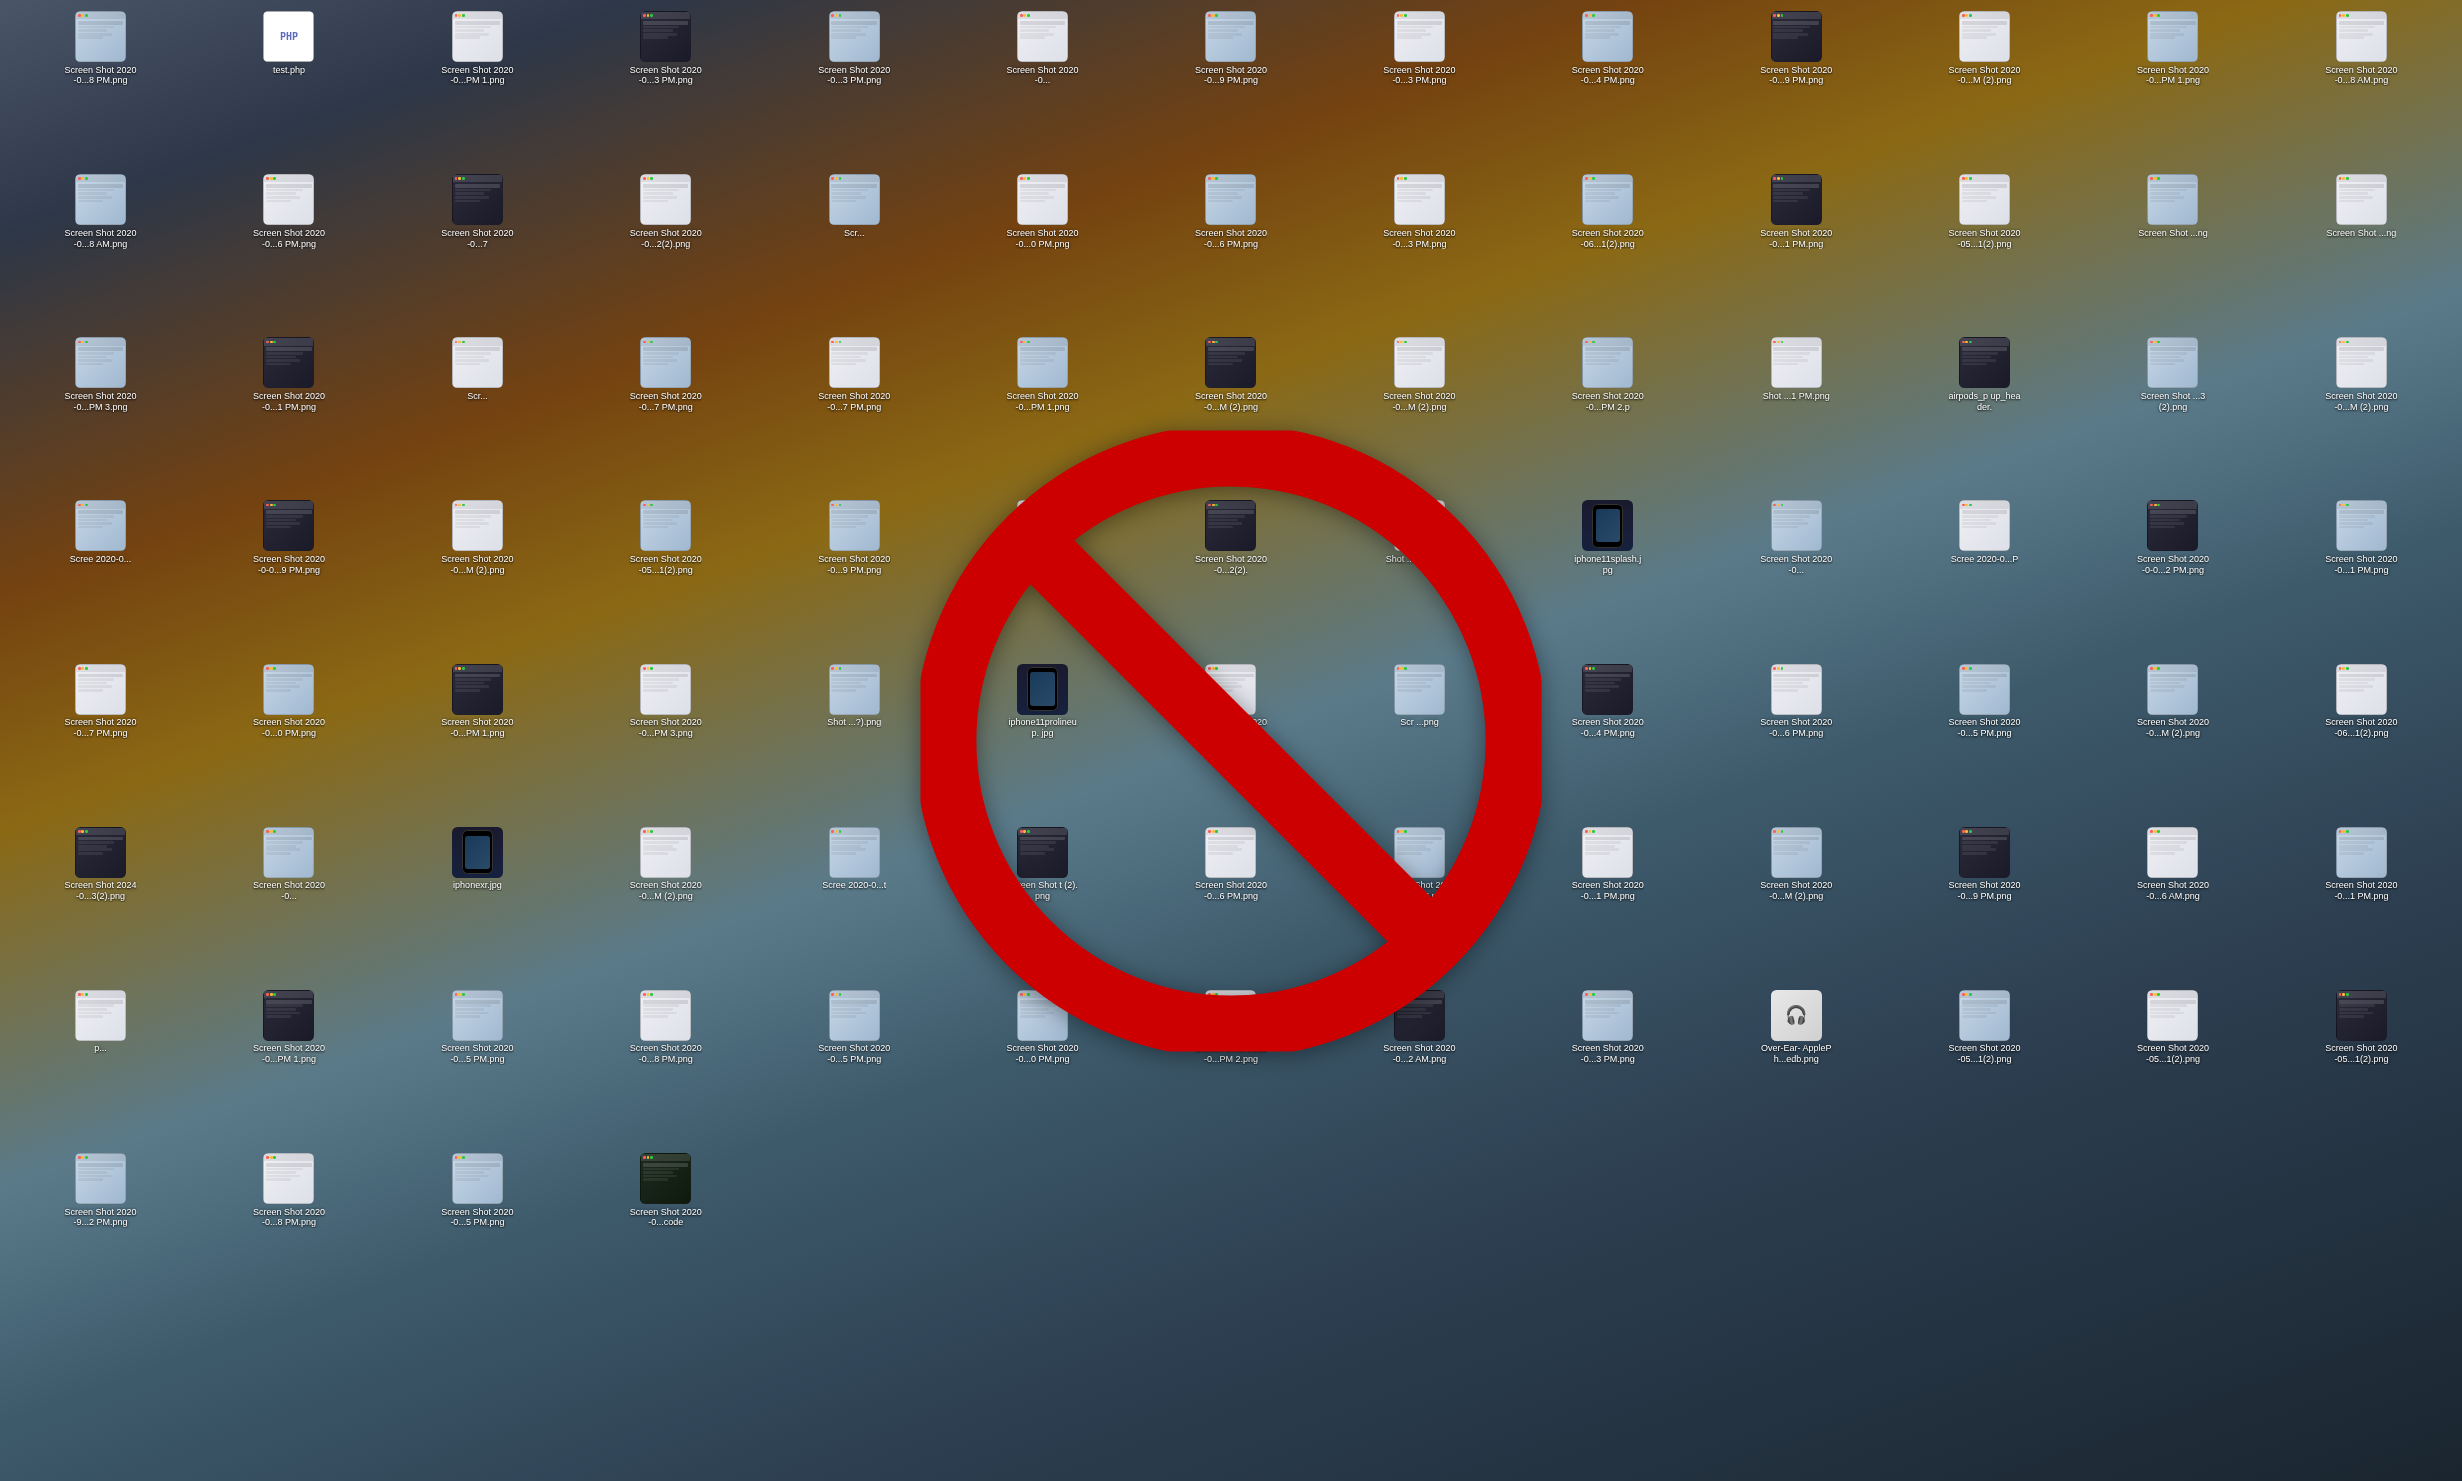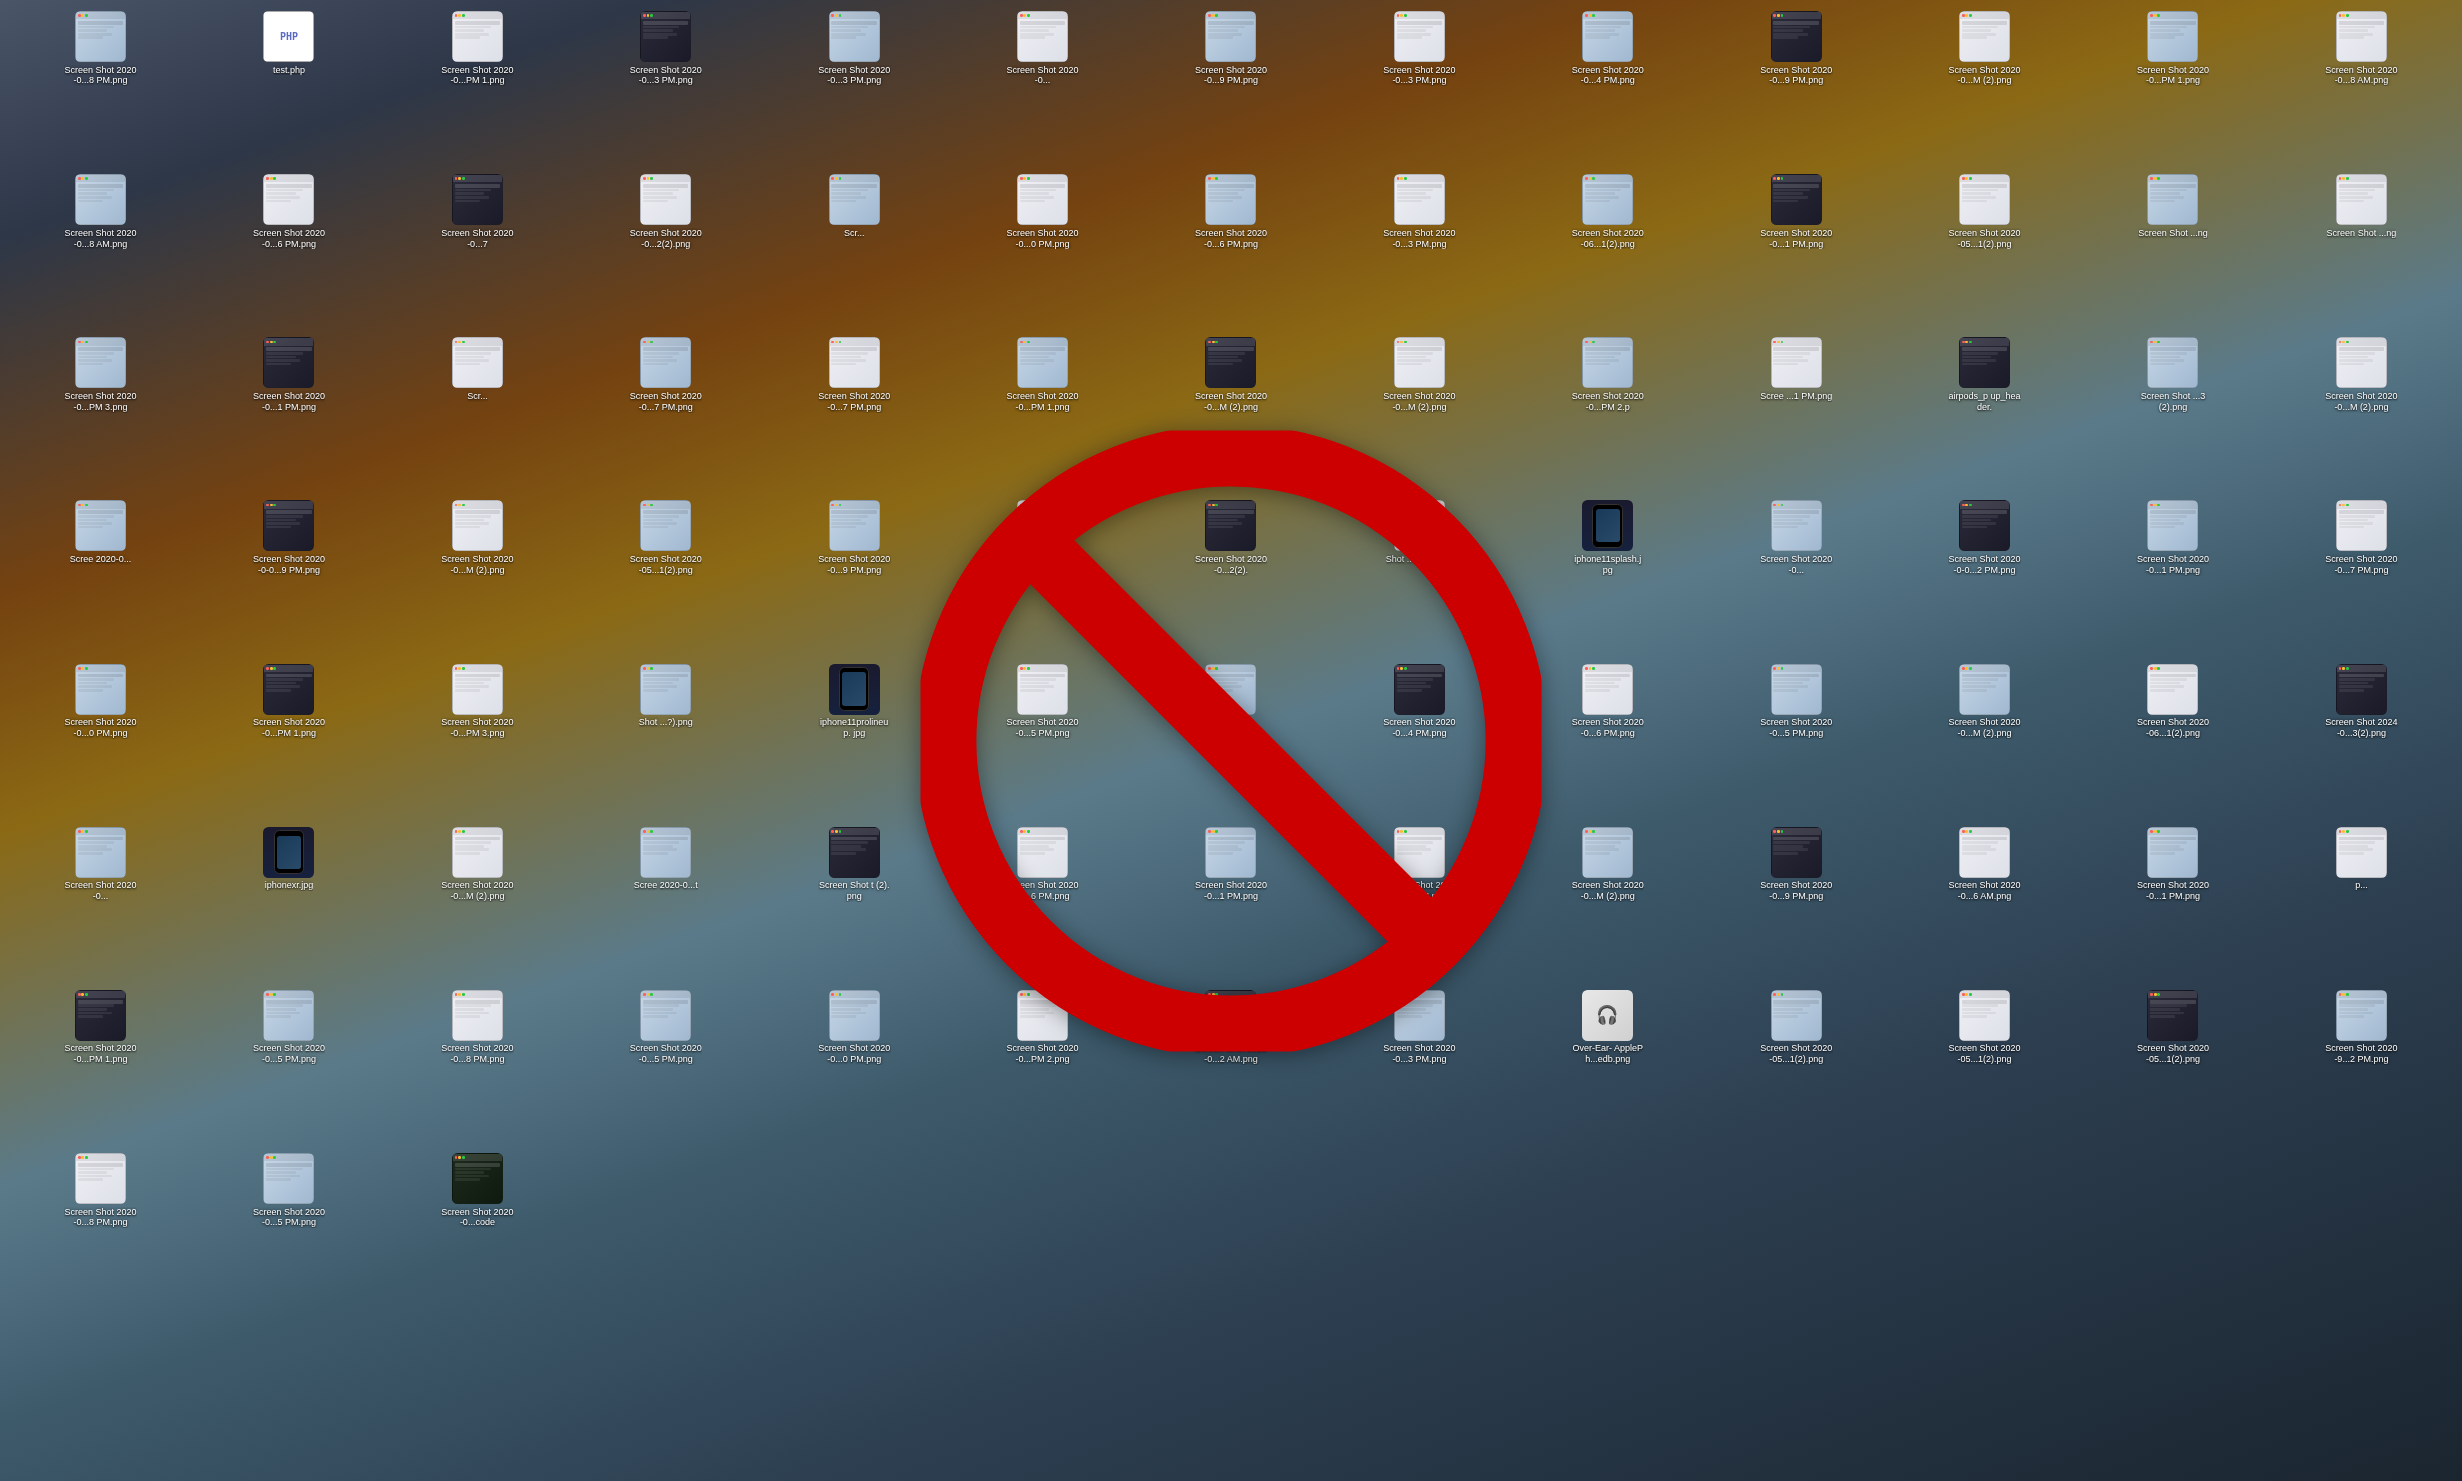--- a/index.html
+++ b/index.html
@@ -819,21 +819,21 @@
     </div>
     <div style="padding:1.8px;display:flex;flex-direction:column;gap:0.9px;">
       <div style="height:3.7px;background:rgba(0,0,0,0.1);border-radius:0.9px;"></div>
       <div style="height:2.7px;background:rgba(0,0,0,0.06);border-radius:0.9px;width:80%;"></div>
       <div style="height:2.7px;background:rgba(0,0,0,0.06);border-radius:0.9px;width:65%;"></div>
       <div style="height:2.7px;background:rgba(0,0,0,0.06);border-radius:0.9px;width:75%;"></div>
       <div style="height:2.7px;background:rgba(0,0,0,0.06);border-radius:0.9px;width:55%;"></div>
     </div>
   </div>
         </div>
-        <div class="icon-label">Scree
+        <div class="icon-label">Shot
 ...1 PM.png</div>
       </div>
       <div class="desktop-icon">
         <div class="icon-img">
           <div style="width:100%;height:100%;background:linear-gradient(135deg,#2a2a3a 0%,#1a1a28 100%);border-radius:2.7px;border:0.9px solid rgba(0,0,0,0.2);overflow:hidden;position:relative;">
     <div style="height:7.3px;background:rgba(255,255,255,0.12);display:flex;align-items:center;padding:0 1.8px;gap:0.9px;">
       <div style="width:2.7px;height:2.7px;border-radius:50%;background:#ff5f57;"></div>
       <div style="width:2.7px;height:2.7px;border-radius:50%;background:#ffbd2e;"></div>
       <div style="width:2.7px;height:2.7px;border-radius:50%;background:#28ca41;"></div>
     </div>
@@ -1072,20 +1072,40 @@
       <div style="height:3.7px;background:rgba(0,0,0,0.1);border-radius:0.9px;"></div>
       <div style="height:2.7px;background:rgba(0,0,0,0.06);border-radius:0.9px;width:80%;"></div>
       <div style="height:2.7px;background:rgba(0,0,0,0.06);border-radius:0.9px;width:65%;"></div>
       <div style="height:2.7px;background:rgba(0,0,0,0.06);border-radius:0.9px;width:75%;"></div>
       <div style="height:2.7px;background:rgba(0,0,0,0.06);border-radius:0.9px;width:55%;"></div>
     </div>
   </div>
         </div>
         <div class="icon-label">Screen Shot
 2020-0...</div>
+      </div>
+      <div class="desktop-icon">
+        <div class="icon-img">
+          <div style="width:100%;height:100%;background:linear-gradient(135deg,#f0f0f5 0%,#dde0e8 100%);border-radius:2.7px;border:0.9px solid rgba(0,0,0,0.2);overflow:hidden;position:relative;">
+    <div style="height:7.3px;background:rgba(0,0,0,0.08);display:flex;align-items:center;padding:0 1.8px;gap:0.9px;">
+      <div style="width:2.7px;height:2.7px;border-radius:50%;background:#ff5f57;"></div>
+      <div style="width:2.7px;height:2.7px;border-radius:50%;background:#ffbd2e;"></div>
+      <div style="width:2.7px;height:2.7px;border-radius:50%;background:#28ca41;"></div>
+    </div>
+    <div style="padding:1.8px;display:flex;flex-direction:column;gap:0.9px;">
+      <div style="height:3.7px;background:rgba(0,0,0,0.1);border-radius:0.9px;"></div>
+      <div style="height:2.7px;background:rgba(0,0,0,0.06);border-radius:0.9px;width:80%;"></div>
+      <div style="height:2.7px;background:rgba(0,0,0,0.06);border-radius:0.9px;width:65%;"></div>
+      <div style="height:2.7px;background:rgba(0,0,0,0.06);border-radius:0.9px;width:75%;"></div>
+      <div style="height:2.7px;background:rgba(0,0,0,0.06);border-radius:0.9px;width:55%;"></div>
+    </div>
+  </div>
+        </div>
+        <div class="icon-label">Scree
+2020-0...P</div>
       </div>
       <div class="desktop-icon">
         <div class="icon-img">
           <div style="width:100%;height:100%;background:linear-gradient(135deg,#2a2a3a 0%,#1a1a28 100%);border-radius:2.7px;border:0.9px solid rgba(0,0,0,0.2);overflow:hidden;position:relative;">
     <div style="height:7.3px;background:rgba(255,255,255,0.12);display:flex;align-items:center;padding:0 1.8px;gap:0.9px;">
       <div style="width:2.7px;height:2.7px;border-radius:50%;background:#ff5f57;"></div>
       <div style="width:2.7px;height:2.7px;border-radius:50%;background:#ffbd2e;"></div>
       <div style="width:2.7px;height:2.7px;border-radius:50%;background:#28ca41;"></div>
     </div>
     <div style="padding:1.8px;display:flex;flex-direction:column;gap:0.9px;">

